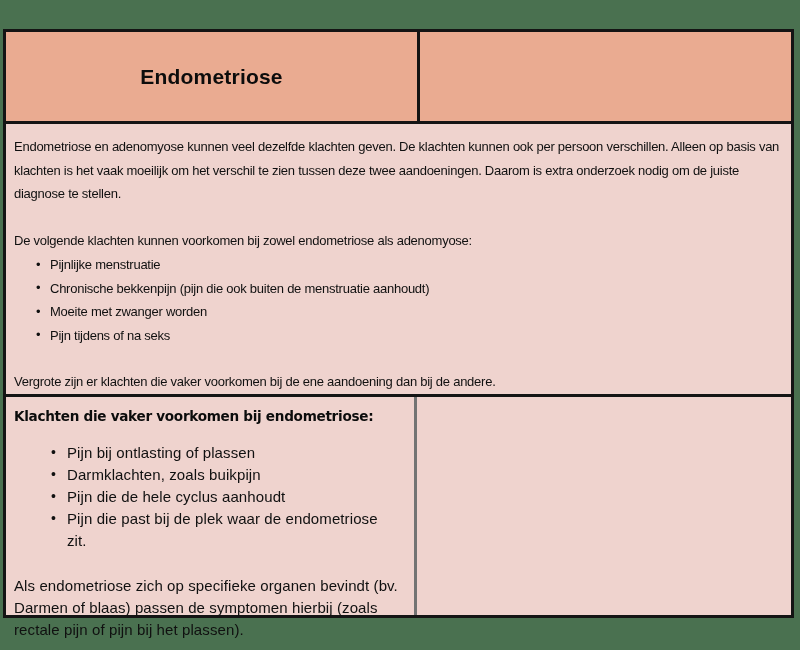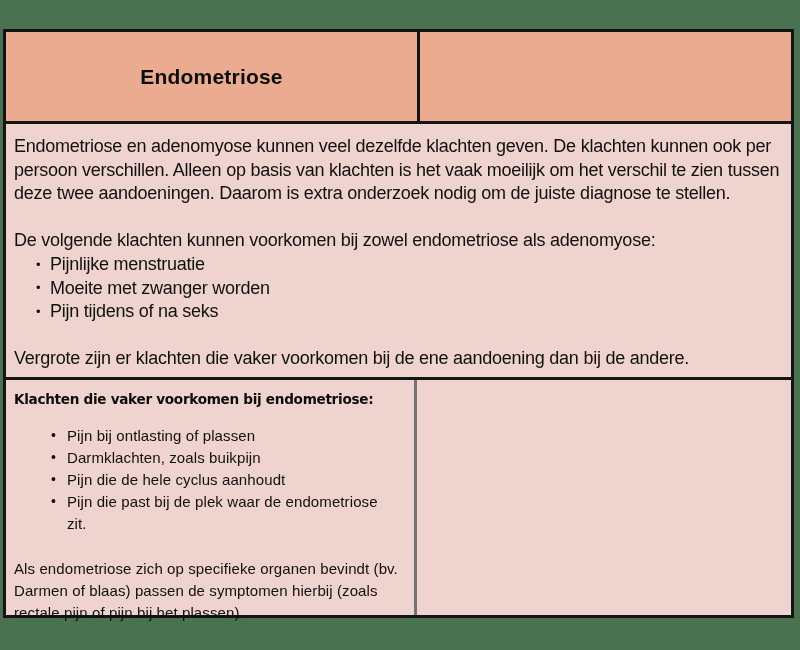--- a/index.html
+++ b/index.html
@@ -54,21 +54,21 @@
   }
 
   
   .shared-section {
     flex: 0 0 256px;
     padding: 11px 10px 0 8px;
     box-sizing: border-box;
     border-bottom: 3px solid #141414;
     color: #101010;
     font-family: "Liberation Sans", sans-serif;
-    font-size: 18px;
+    font-size: 13px;
     line-height: 23.5px;
     letter-spacing: -0.25px;
   }
   .shared-section p {
     margin: 0;
   }
   .shared-section p.intro {
     margin-bottom: 23px;
   }
   .shared-section p.lead {
@@ -156,20 +156,21 @@
 
   <div class="header-row">
     <div class="header-cell left">Endometriose</div>
   </div>
 
   <div class="shared-section">
     <p class="intro">Endometriose en adenomyose kunnen veel dezelfde klachten geven. De klachten kunnen ook per persoon verschillen. Alleen op basis van klachten is het vaak moeilijk om het verschil te zien tussen deze twee aandoeningen. Daarom is extra onderzoek nodig om de juiste diagnose te stellen.</p>
     <p class="lead">De volgende klachten kunnen voorkomen bij zowel endometriose als adenomyose:</p>
     <ul>
       <li>Pijnlijke menstruatie</li>
+      <li>Chronische bekkenpijn (pijn die ook buiten de menstruatie aanhoudt)</li>
       <li>Moeite met zwanger worden</li>
       <li>Pijn tijdens of na seks</li>
     </ul>
     <p class="closing">Vergrote zijn er klachten die vaker voorkomen bij de ene aandoening dan bij de andere.</p>
   </div>
 
   <div class="compare-row">
 
     <div class="compare-col left">
       <h3>Klachten die vaker voorkomen bij endometriose:</h3>

